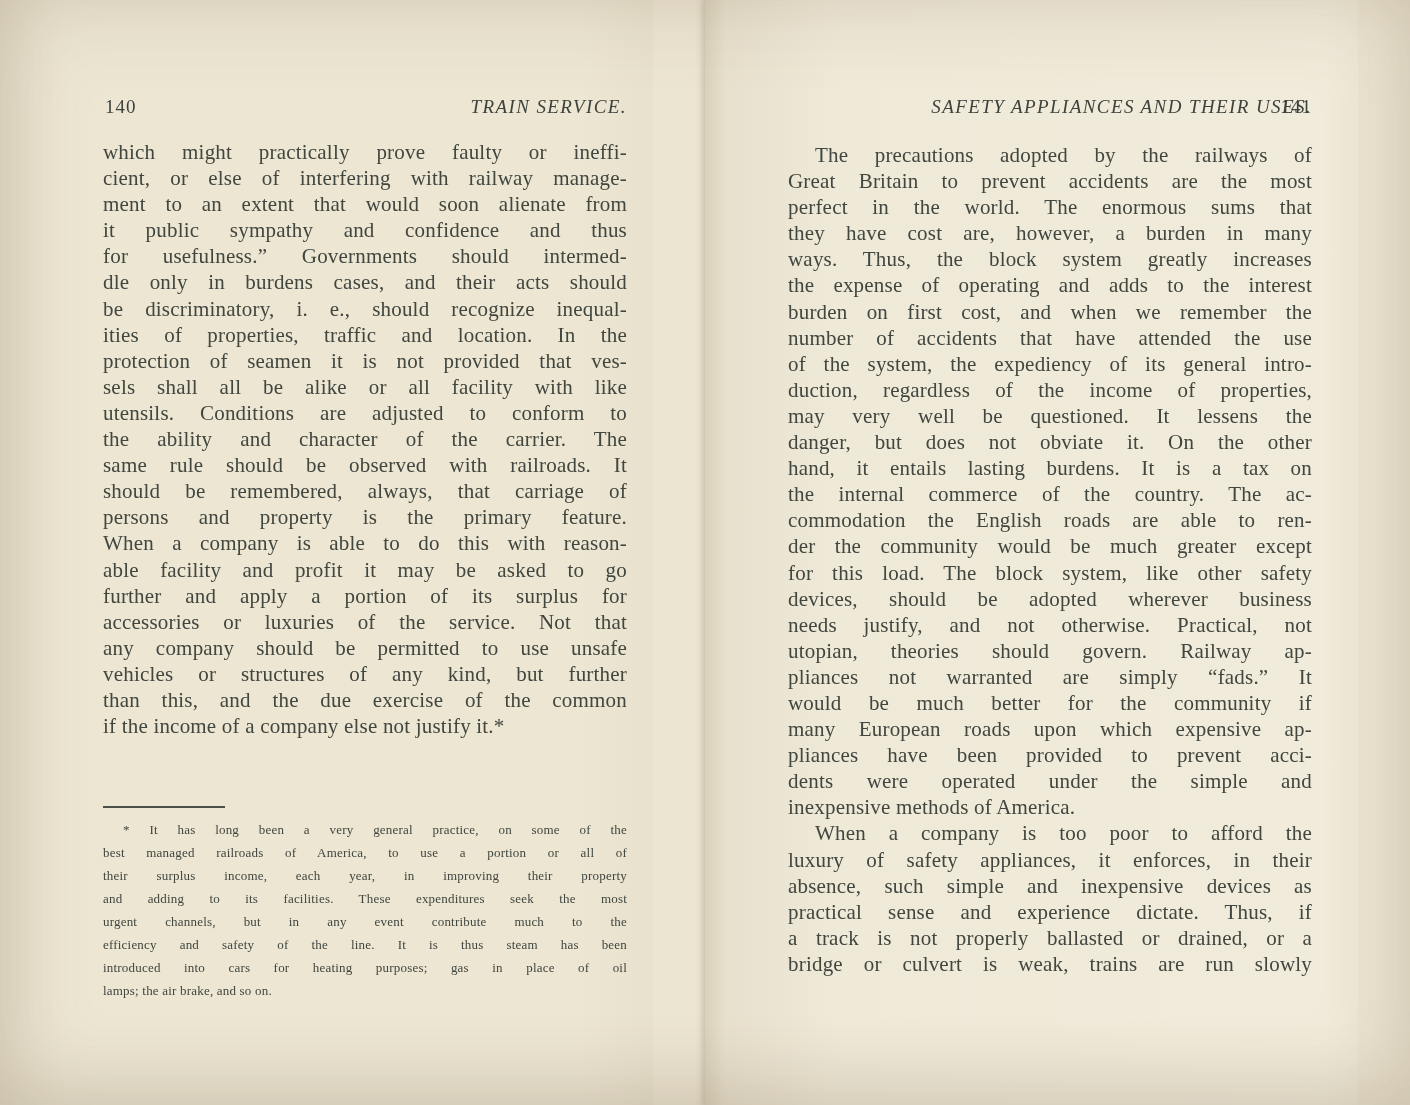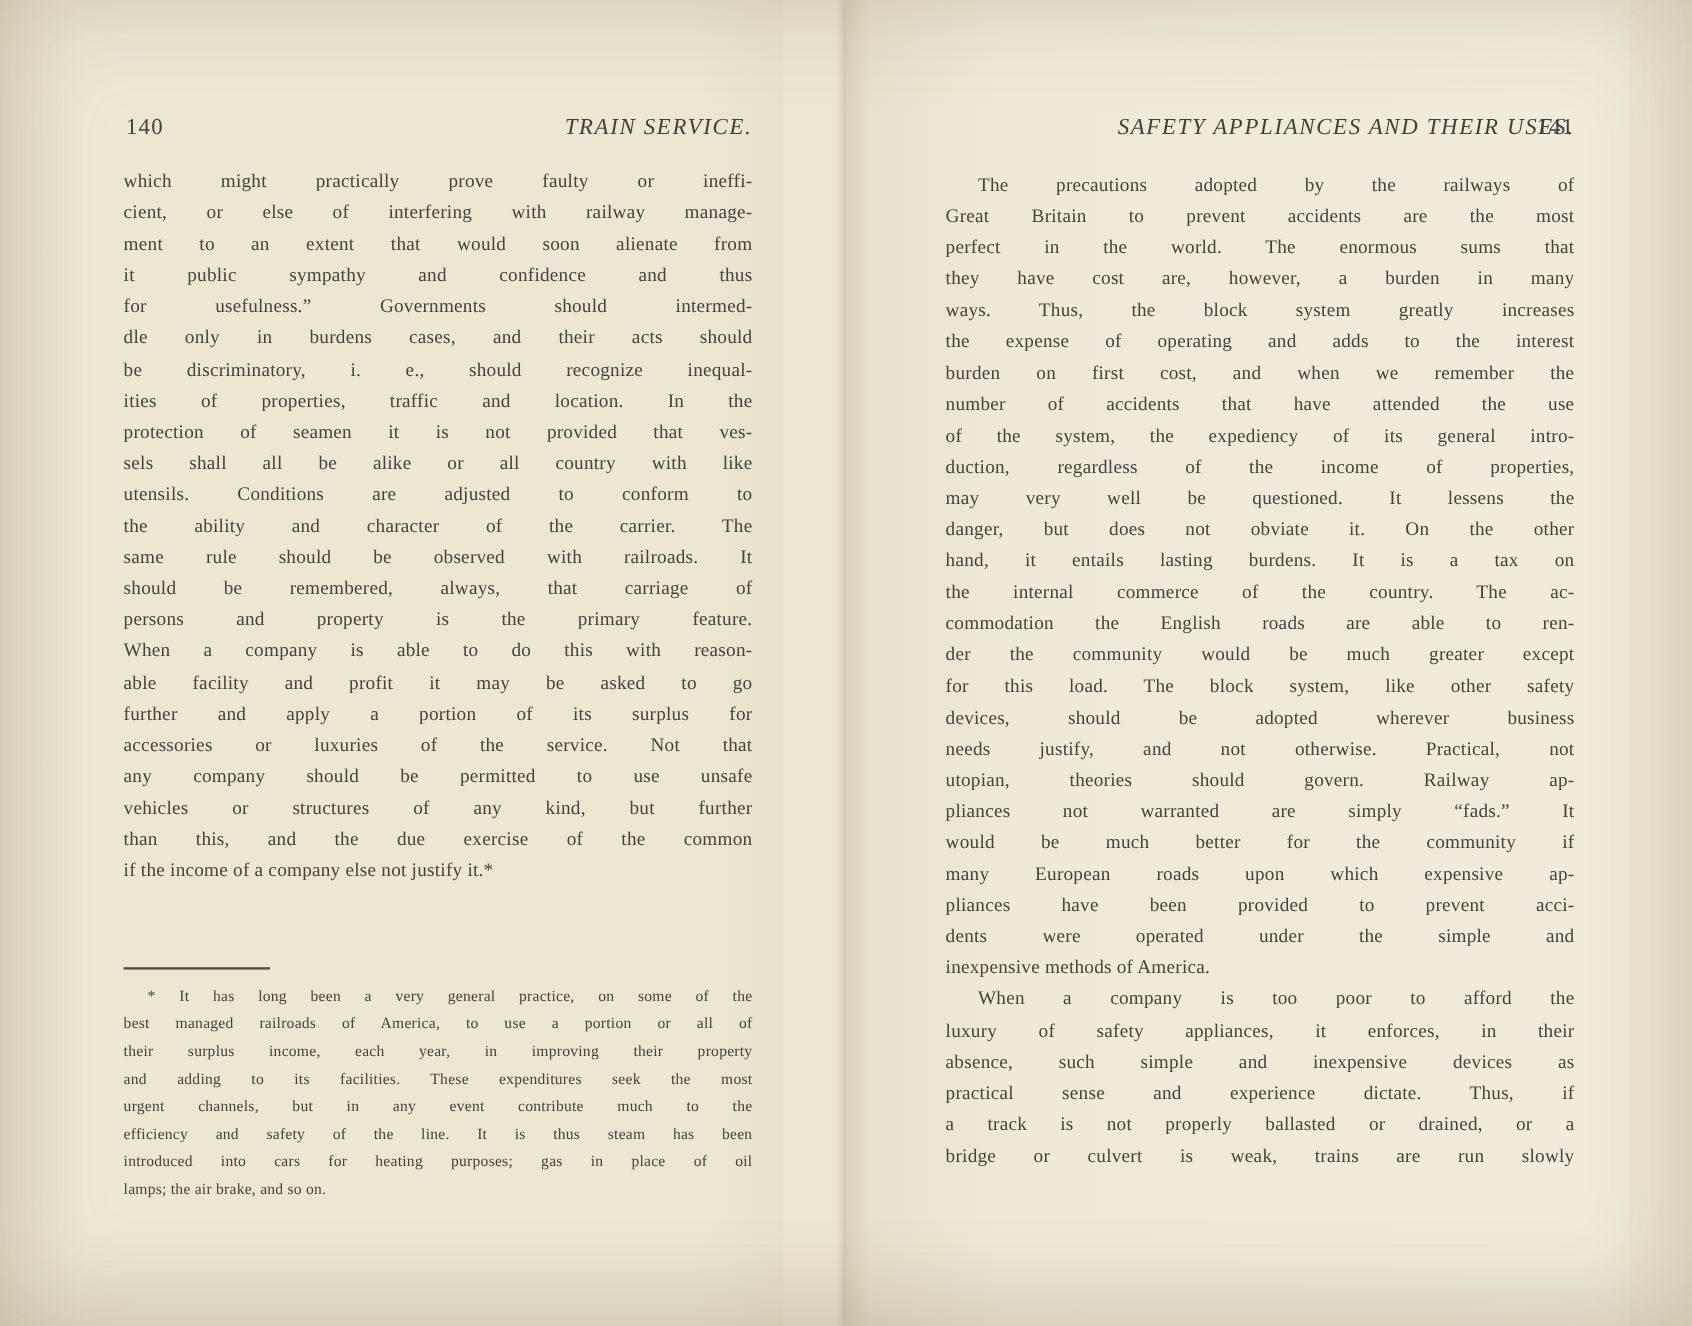--- a/index.html
+++ b/index.html
@@ -31,21 +31,21 @@
     font-style:italic; font-size:19px; letter-spacing:1.4px; color:#3d423c;
   }
   .page-right .running-head { left:83px; }
   .head-title { display:block; text-align:right; }
   .pagenum {
     position:absolute; top:0; font-style:normal; letter-spacing:1px; font-size:19px;
   }
   .pagenum.pos-left { left:2px; }
   .pagenum.pos-right { right:0; }
   .body-text {
-    position:absolute; left:103px; top:139px; width:524px; font-size:16px; letter-spacing:0.2px;
+    position:absolute; left:103px; top:139px; width:524px; font-size:21px; letter-spacing:0.2px;
   }
   .page-right .body-text { left:83px; top:142px; }
   .line {
     height:26.1px; line-height:26.1px; white-space:nowrap;
     text-align:justify; text-align-last:justify;
   }
   .line.end { text-align-last:left; }
   .line.indent { text-indent:27px; }
   .footnote-rule {
     position:absolute; left:103px; top:806px; width:122px; height:0;
@@ -70,21 +70,21 @@
     <div class="body-text">
         <div class="line">which might practically prove faulty or ineffi-</div>
         <div class="line">cient, or else of interfering with railway manage-</div>
         <div class="line">ment to an extent that would soon alienate from</div>
         <div class="line">it public sympathy and confidence and thus</div>
         <div class="line">for usefulness.” Governments should intermed-</div>
         <div class="line">dle only in burdens cases, and their acts should</div>
         <div class="line">be discriminatory, i. e., should recognize inequal-</div>
         <div class="line">ities of properties, traffic and location. In the</div>
         <div class="line">protection of seamen it is not provided that ves-</div>
-        <div class="line">sels shall all be alike or all country with like</div>
+        <div class="line">sels shall all be alike or all facility with like</div>
         <div class="line">utensils. Conditions are adjusted to conform to</div>
         <div class="line">the ability and character of the carrier. The</div>
         <div class="line">same rule should be observed with railroads. It</div>
         <div class="line">should be remembered, always, that carriage of</div>
         <div class="line">persons and property is the primary feature.</div>
         <div class="line">When a company is able to do this with reason-</div>
         <div class="line">able facility and profit it may be asked to go</div>
         <div class="line">further and apply a portion of its surplus for</div>
         <div class="line">accessories or luxuries of the service. Not that</div>
         <div class="line">any company should be permitted to use unsafe</div>

